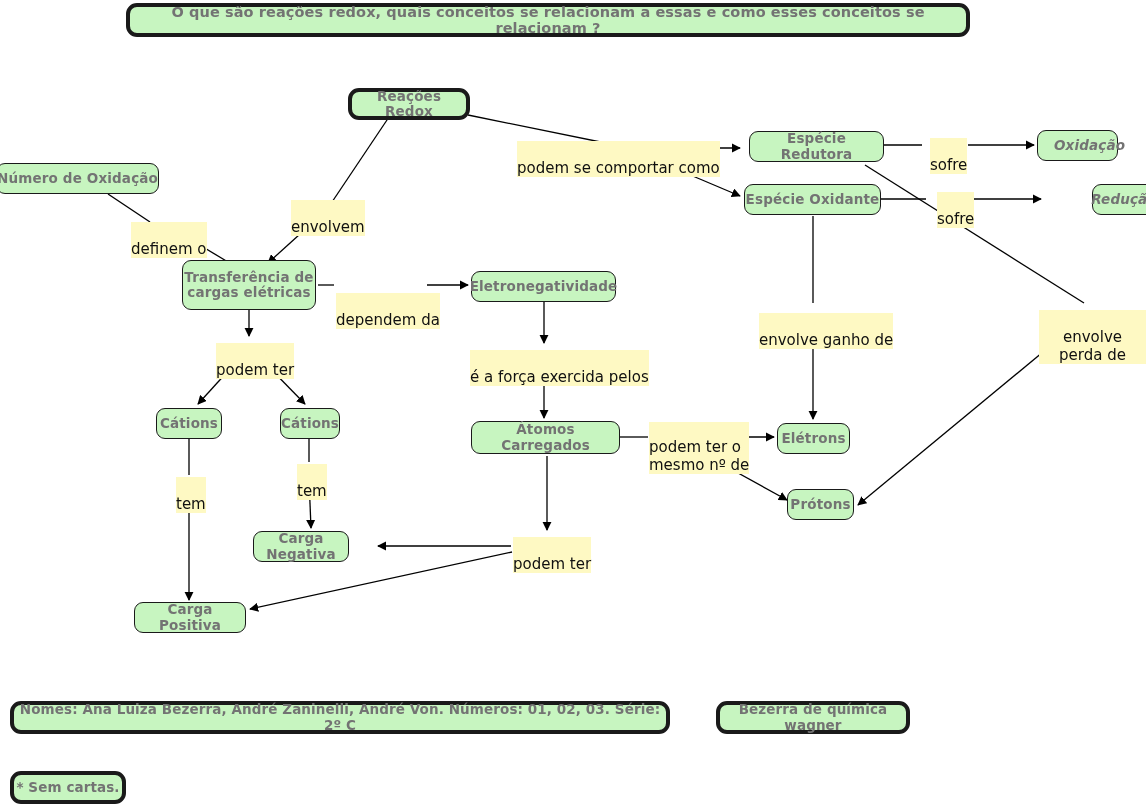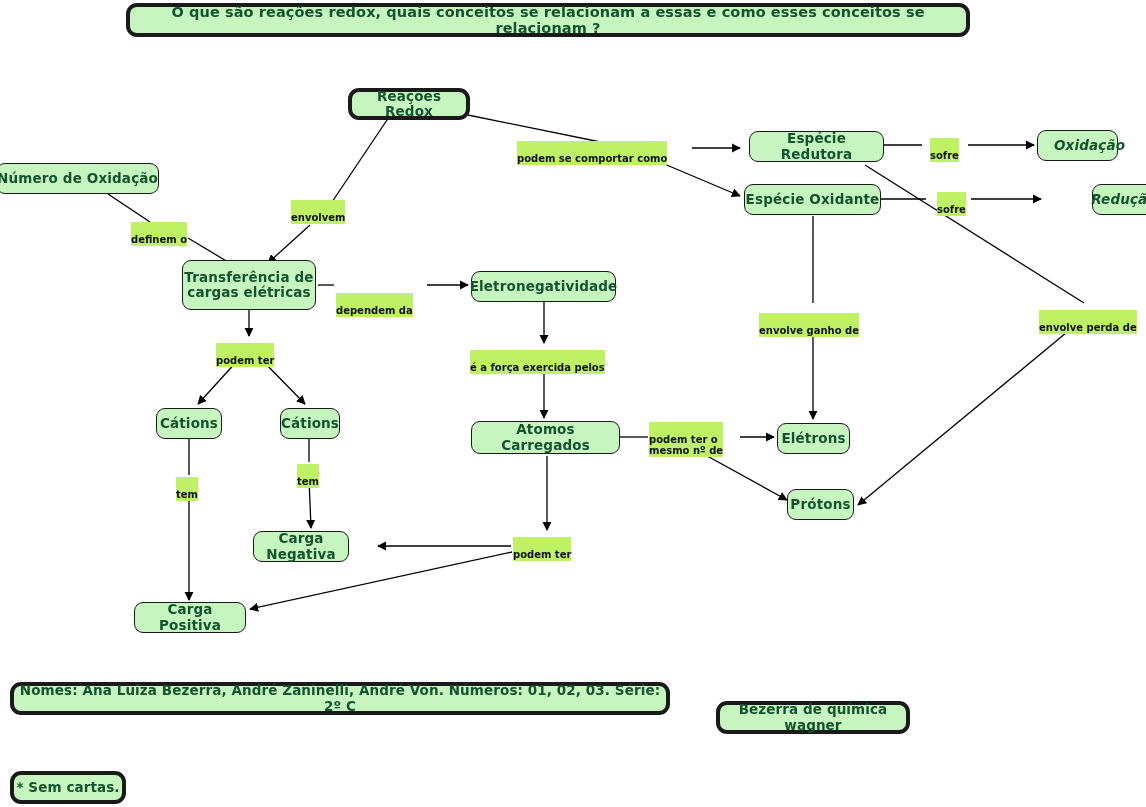--- a/index.html
+++ b/index.html
@@ -26,21 +26,21 @@
     width: 1146px;
     height: 807px;
     pointer-events: none;
   }
   .node {
     position: absolute;
     box-sizing: border-box;
     background: #c7f5c0;
     border: 1.5px solid #1a1a1a;
     border-radius: 9px;
-    color: #14532d;
+    color: #737373;
     font-family: "DejaVu Sans", sans-serif;
     font-weight: bold;
     font-size: 13.5px;
     line-height: 1.12;
     display: flex;
     align-items: center;
     justify-content: center;
     text-align: center;
     white-space: pre-line;
     letter-spacing: 0.15px;
@@ -54,25 +54,25 @@
     font-style: italic;
   }
   .node.banner {
     font-size: 14.5px;
     letter-spacing: 0.1px;
   }
   .link-label {
     position: absolute;
     color: #101010;
     font-family: "DejaVu Sans", sans-serif;
-    font-weight: bold;
-    font-size: 10px;
+    font-weight: normal;
+    font-size: 15px;
     line-height: 1.2;
     white-space: pre-line;
-    background: #bef264;
+    background: #fef9c3;
     z-index: 4;
     text-align: left;
   }
   .link-label.center { text-align: center; }
 </style>
 </head>
 <body>
 
 <div id="canvas">
 
@@ -248,21 +248,21 @@
   </div>
 
   <div class="link-label center" style="left:759px; top:313px;">
     <span>envolve ganho de</span>
   </div>
 
   <div class="link-label center" style="left:1039px; top:310px;">
     <span>envolve perda de</span>
   </div>
 
-  <div class="node thick banner" style="left:10px; top:682px; width:660px; height:33px; font-size:13.5px;">
+  <div class="node thick banner" style="left:10px; top:701px; width:660px; height:33px; font-size:13.5px;">
     <span>Nomes: Ana Luiza Bezerra, André Zaninelli, André Von.  Números: 01, 02, 03.  Série: 2º C</span>
   </div>
 
   <div class="node thick banner" style="left:716px; top:701px; width:194px; height:33px; font-size:13.5px;">
     <span>Bezerra de química wagner</span>
   </div>
 
   <div class="node thick banner" style="left:10px; top:771px; width:116px; height:33px; font-size:13.5px;">
     <span>* Sem cartas.</span>
   </div>

